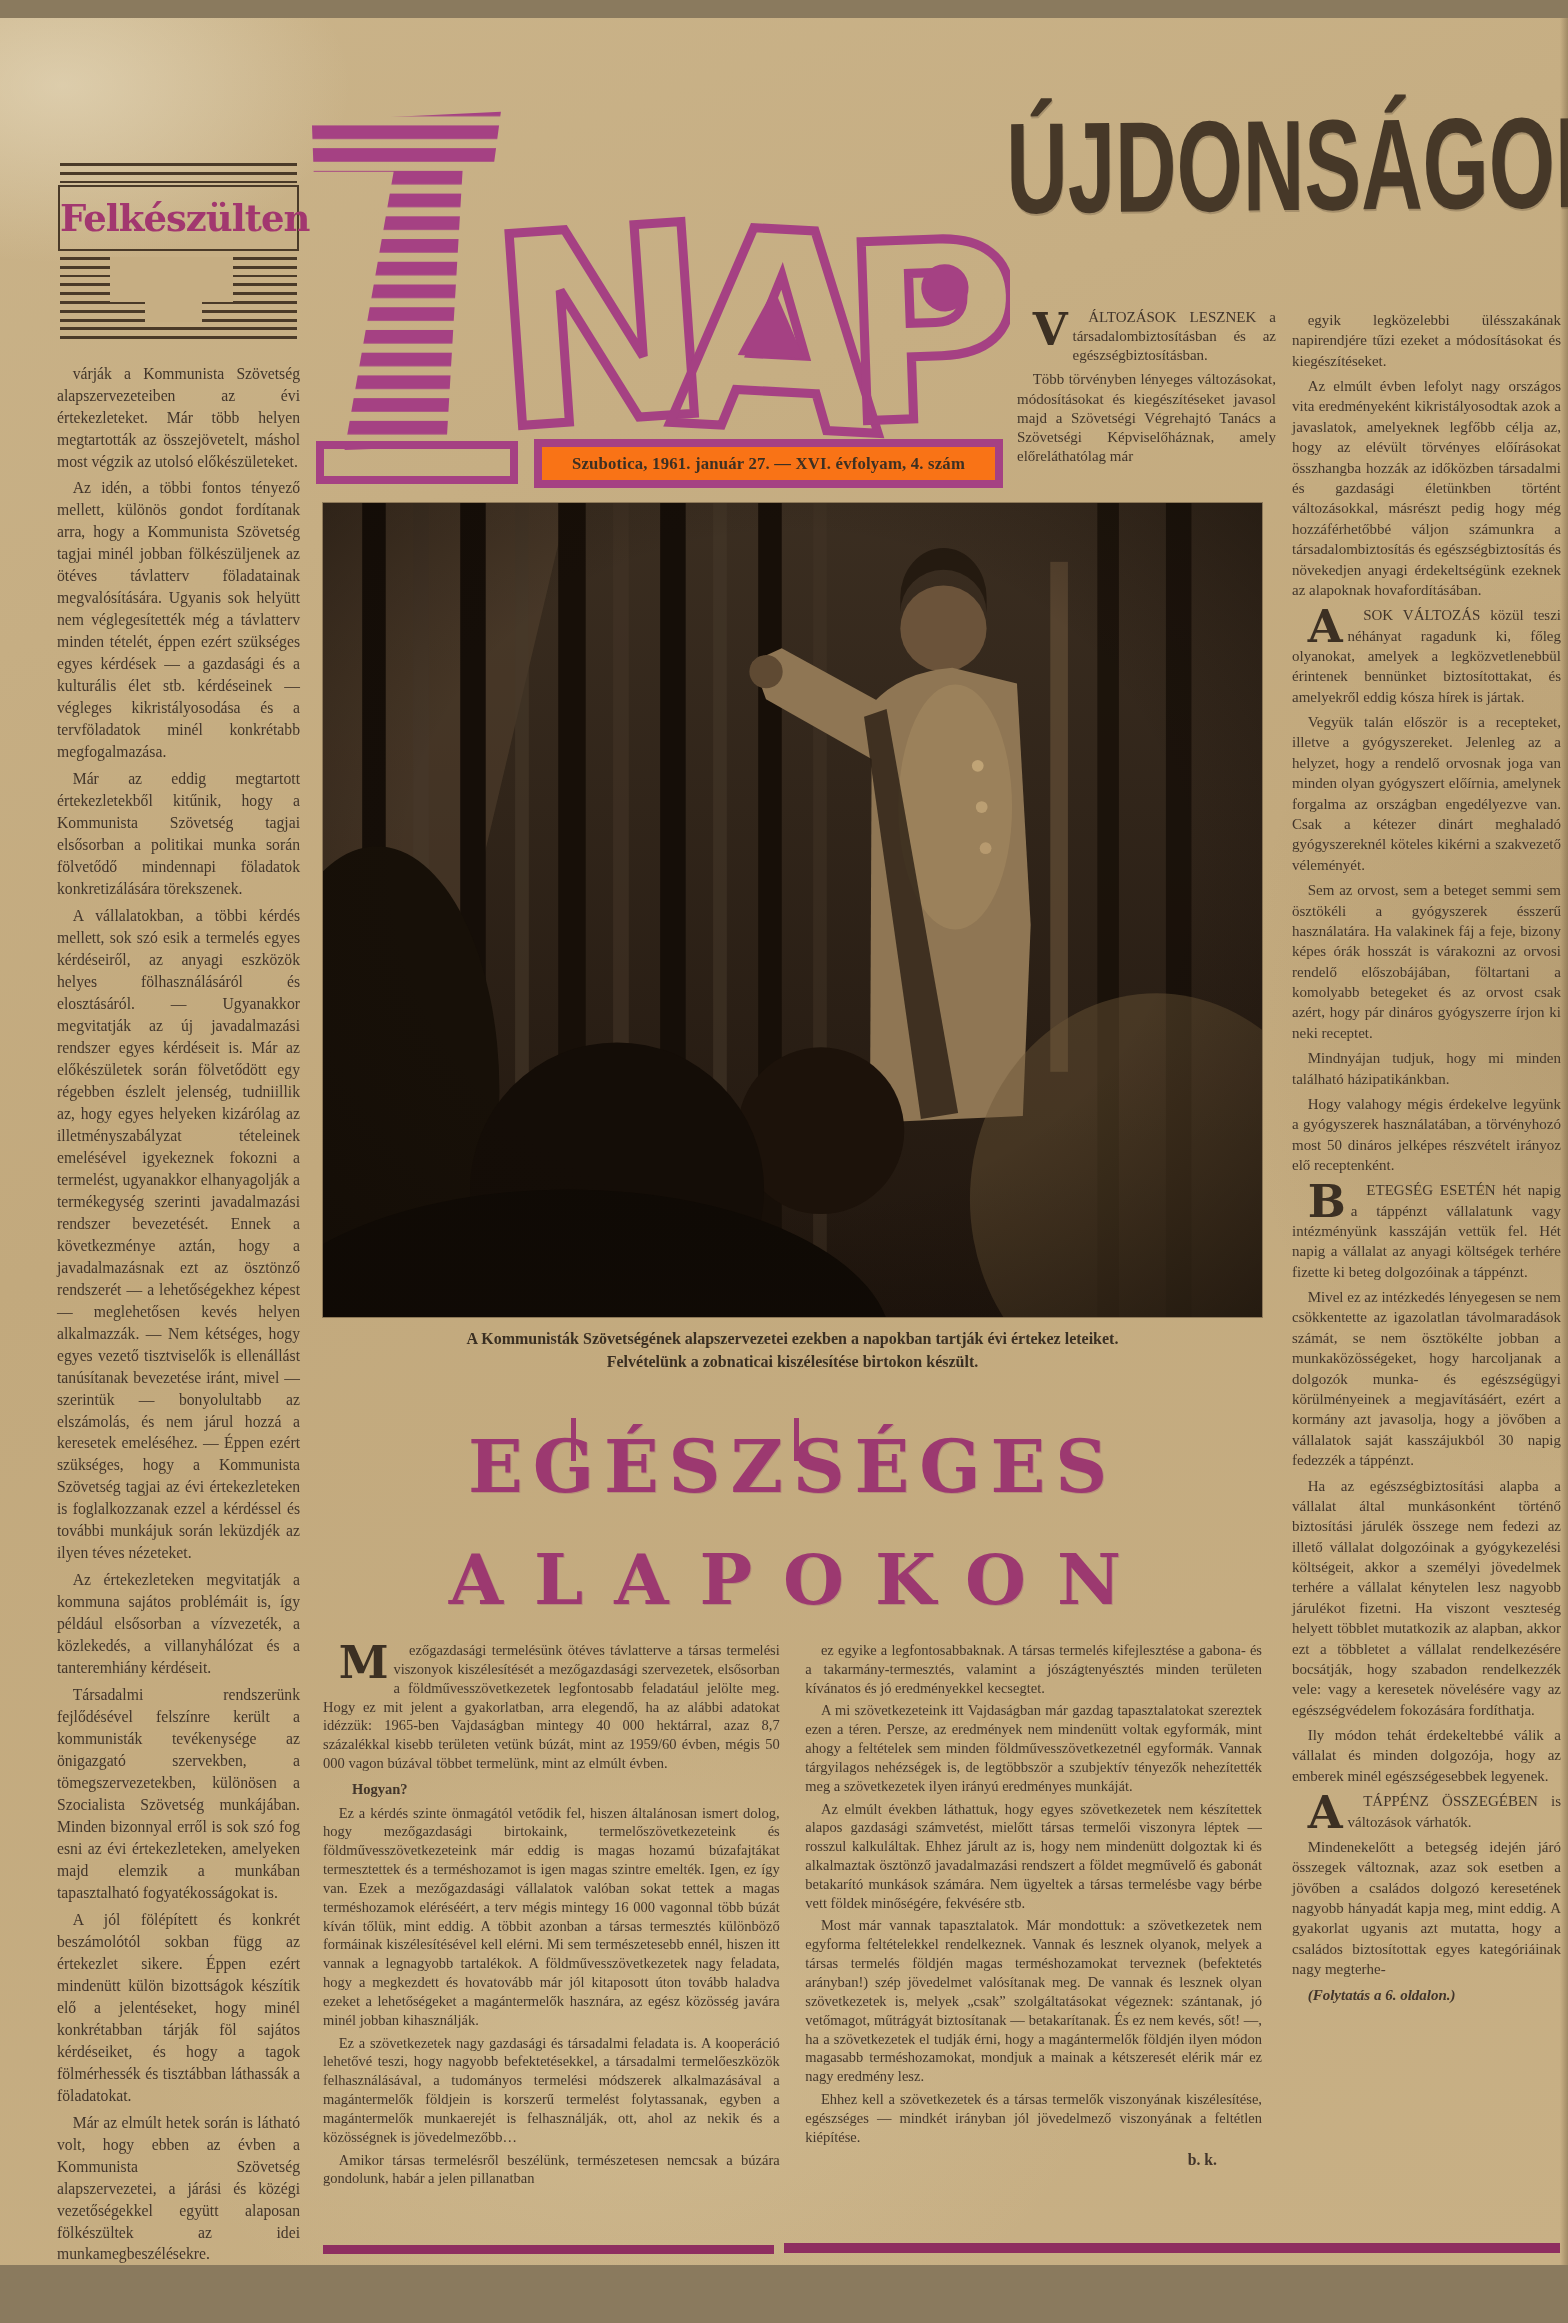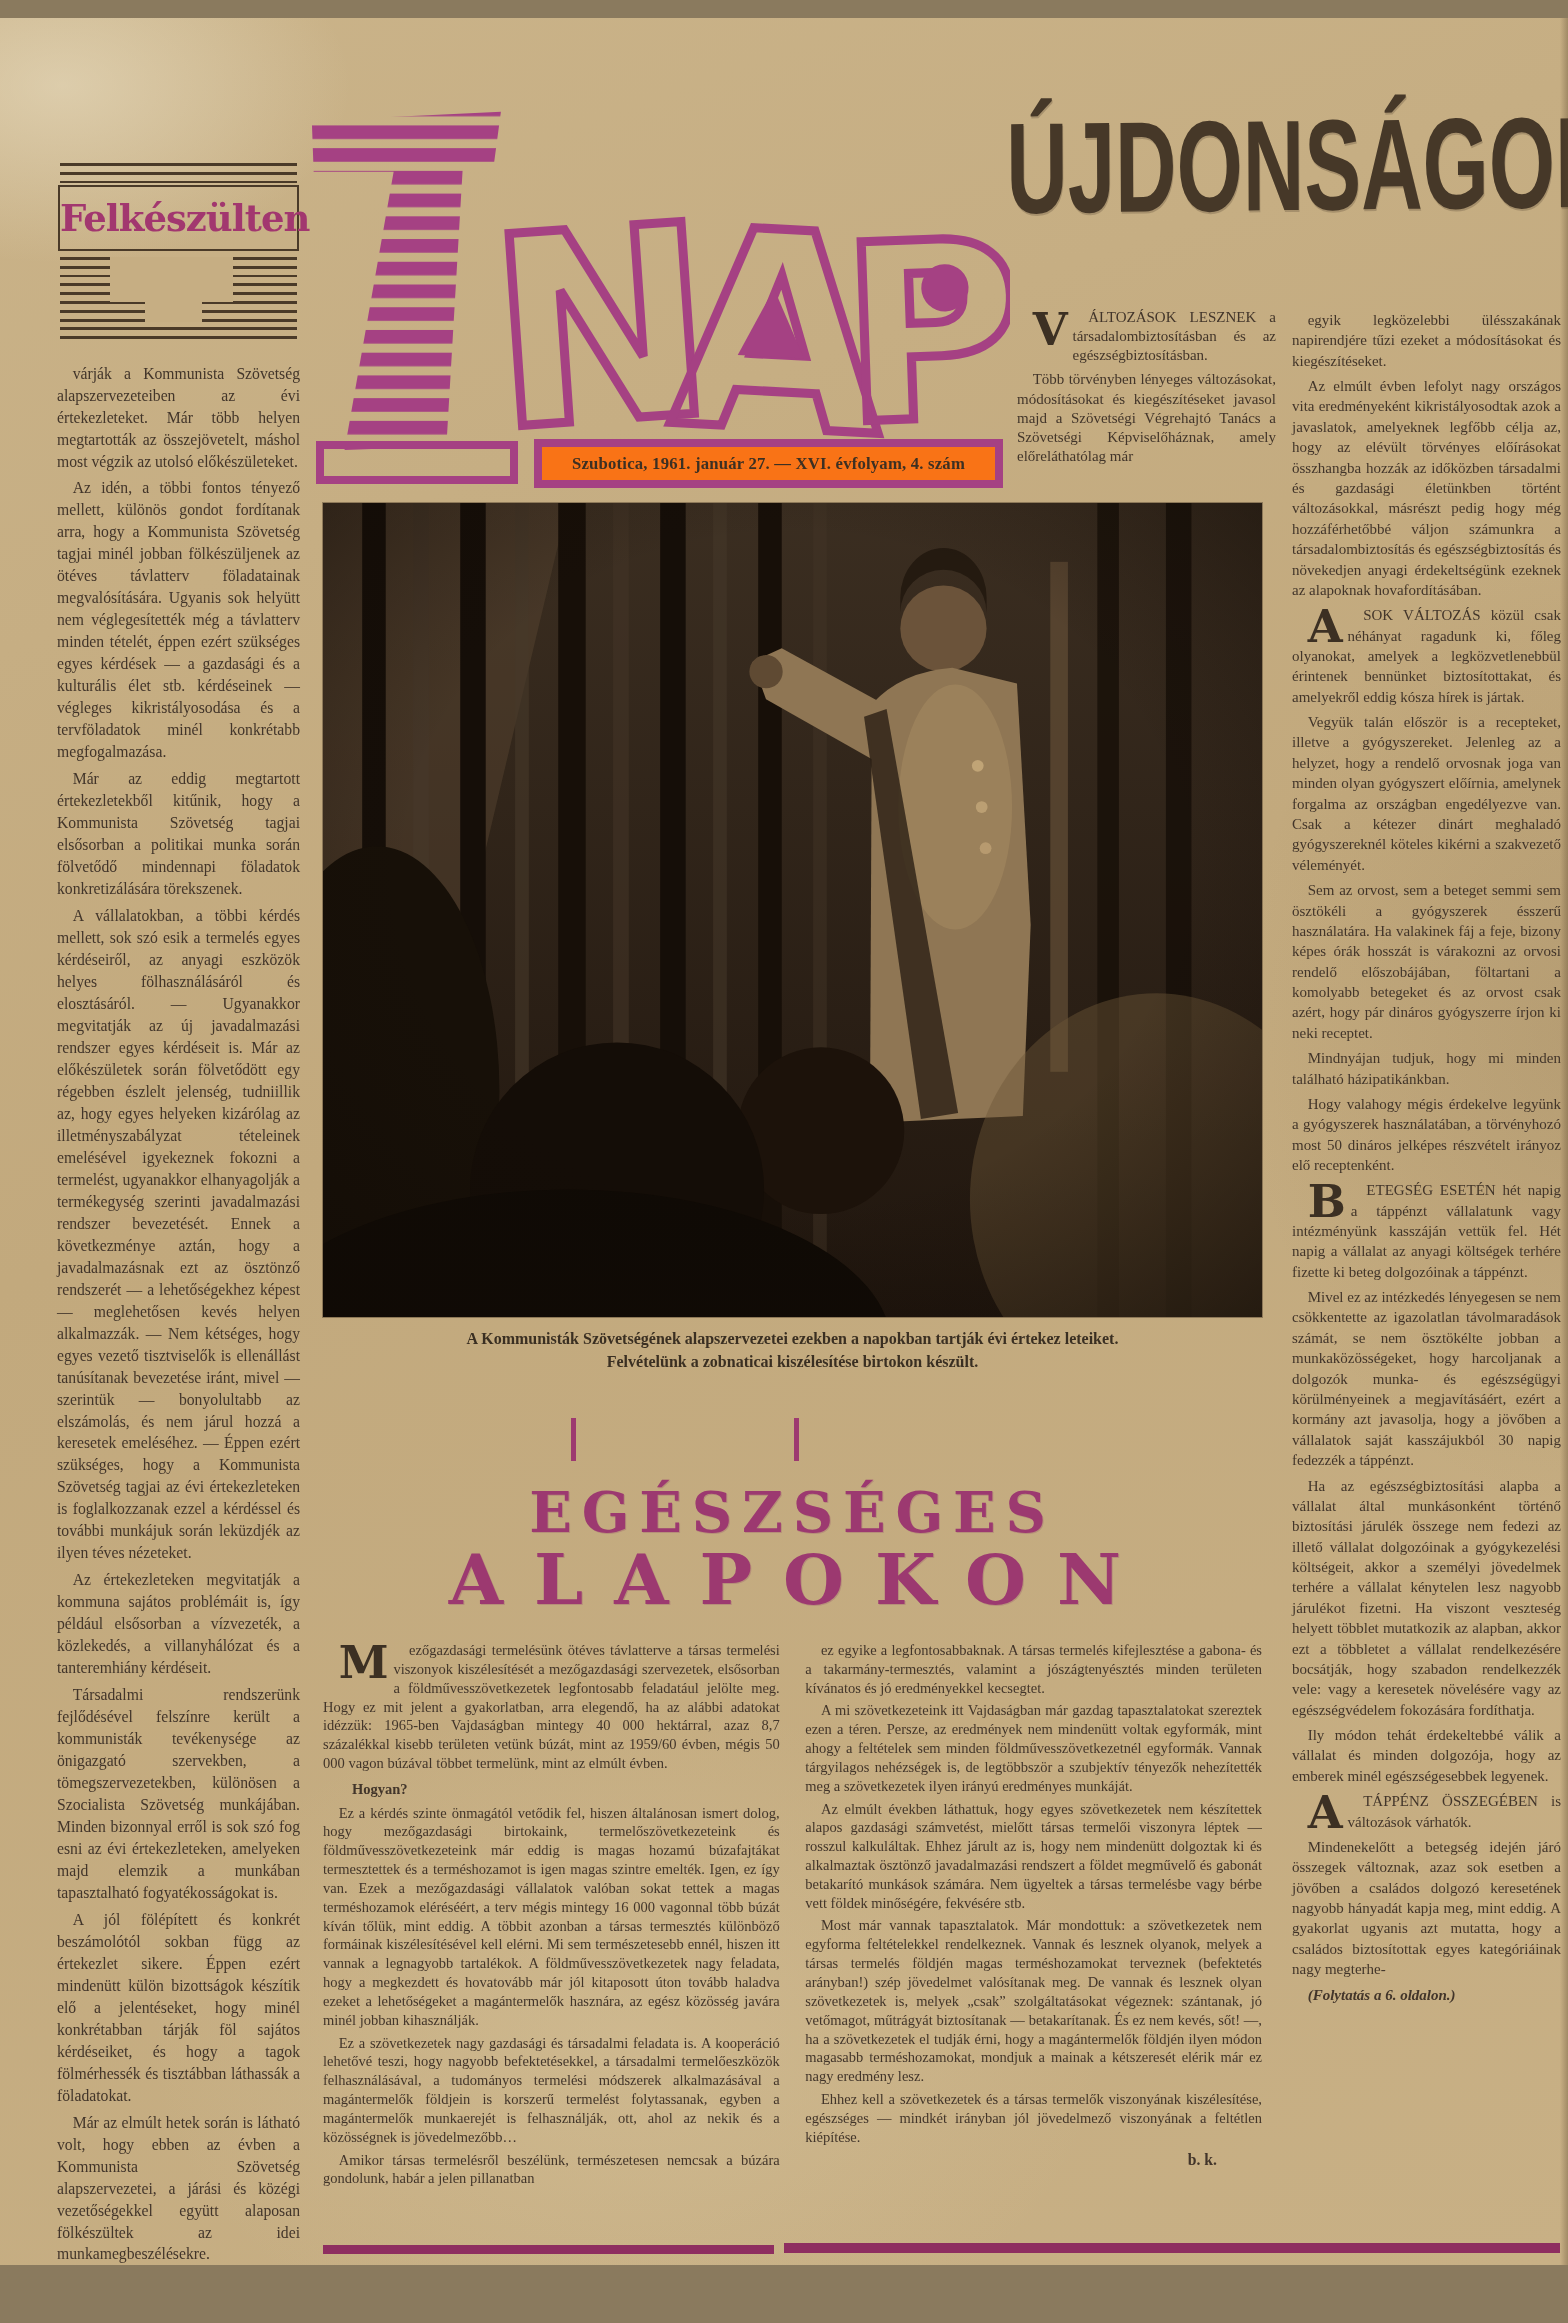--- a/index.html
+++ b/index.html
@@ -47,21 +47,21 @@
   .sidebar{position:absolute;left:1292px;top:292px;width:269px;font-size:15px;line-height:1.36;}
   .dc{float:left;font-family:"DejaVu Serif",serif;font-weight:bold;font-size:45px;line-height:.82;padding:3.9px 4.9px 0 0;color:#3c3023;}
   .continuation{font-weight:bold;font-style:italic;margin-top:5.9px;}
   
   .photo{position:absolute;left:323px;top:485px;width:939px;height:814px;box-shadow:0 0 0 1px rgba(60,45,30,.4);}
   .caption{position:absolute;left:323px;top:1309px;width:939px;text-align:center;font-weight:bold;font-size:16px;line-height:1.45;color:#3a2f22;}
   
   .orn{position:absolute;width:4.9px;height:43px;background:#9d3a70;}
   .headline-1,.headline-2{position:absolute;left:323px;width:939px;text-align:center;color:#9c3970;
     font-family:"DejaVu Serif",serif;font-weight:bold;line-height:1;text-shadow:1px 1px 0 rgba(140,60,100,.25);}
-  .headline-1{top:1466px;font-size:56px;letter-spacing:9.8px;}
+  .headline-1{top:1413px;font-size:72px;letter-spacing:9.8px;}
   .headline-2{top:1527px;font-size:70px;letter-spacing:31px;padding-left:15.7px;box-sizing:border-box;}
   
   .feature-body{position:absolute;left:323px;top:1623px;width:939px;height:598px;display:flex;gap:25.5px;overflow:hidden;
     font-size:14.5px;line-height:1.3;}
   .feature-body .col{width:457px;text-align:justify;}
   .feature-body p{text-indent:15.7px;margin:0 0 3.9px;}
   .subhead{font-weight:bold;text-indent:29px !important;margin:6.9px 0 4.9px !important;}
   .signature{text-align:right;font-weight:bold;padding-right:45px;font-size:15.7px;margin-top:7.8px;}
   
   .rule{position:absolute;top:2227px;height:8.8px;background:#8e2e60;}
@@ -119,21 +119,21 @@
   <div class="ujdonsagok">ÚJDONSÁGOK</div>
 
   <div class="news-intro jt">
     <p class="dcp"><span class="dc">V</span><span>ÁLTOZÁSOK LESZNEK a társadalombiztosításban és az egészségbiztosításban.</span></p>
     <p>Több törvényben lényeges változásokat, módosításokat és kiegészítéseket javasol majd a Szövetségi Végrehajtó Tanács a Szövetségi Képviselőháznak, amely előreláthatólag már</p>
   </div>
 
   <div class="sidebar jt">
     <p>egyik legközelebbi ülésszakának napirendjére tűzi ezeket a módosításokat és kiegészítéseket.</p>
     <p>Az elmúlt évben lefolyt nagy országos vita eredményeként kikristályosodtak azok a javaslatok, amelyeknek legfőbb célja az, hogy az elévült törvényes előírásokat összhangba hozzák az időközben társadalmi és gazdasági életünkben történt változásokkal, másrészt pedig hogy még hozzáférhetőbbé váljon számunkra a társadalombiztosítás és egészségbiztosítás és növekedjen anyagi érdekeltségünk ezeknek az alapoknak hovafordításában.</p>
-    <p class="dcp"><span class="dc">A</span><span>SOK VÁLTOZÁS közül csak néhányat ragadunk ki, főleg olyanokat, amelyek a legközvetlenebbül érintenek bennünket biztosítottakat, és amelyekről eddig kósza hírek is jártak.</span></p>
+    <p class="dcp"><span class="dc">A</span><span>SOK VÁLTOZÁS közül teszi néhányat ragadunk ki, főleg olyanokat, amelyek a legközvetlenebbül érintenek bennünket biztosítottakat, és amelyekről eddig kósza hírek is jártak.</span></p>
     <p>Vegyük talán először is a recepteket, illetve a gyógyszereket. Jelenleg az a helyzet, hogy a rendelő orvosnak joga van minden olyan gyógyszert előírnia, amelynek forgalma az országban engedélyezve van. Csak a kétezer dinárt meghaladó gyógyszereknél köteles kikérni a szakvezető véleményét.</p>
     <p>Sem az orvost, sem a beteget semmi sem ösztökéli a gyógyszerek ésszerű használatára. Ha valakinek fáj a feje, bizony képes órák hosszát is várakozni az orvosi rendelő előszobájában, föltartani a komolyabb betegeket és az orvost csak azért, hogy pár dináros gyógyszerre írjon ki neki receptet.</p>
     <p>Mindnyájan tudjuk, hogy mi minden található házipatikánkban.</p>
     <p>Hogy valahogy mégis érdekelve legyünk a gyógyszerek használatában, a törvényhozó most 50 dináros jelképes részvételt irányoz elő receptenként.</p>
     <p class="dcp"><span class="dc">B</span><span>ETEGSÉG ESETÉN hét napig a táppénzt vállalatunk vagy intézményünk kasszáján vettük fel. Hét napig a vállalat az anyagi költségek terhére fizette ki beteg dolgozóinak a táppénzt.</span></p>
     <p>Mivel ez az intézkedés lényegesen se nem csökkentette az igazolatlan távolmaradások számát, se nem ösztökélte jobban a munkaközösségeket, hogy harcoljanak a dolgozók munka- és egészségügyi körülményeinek a megjavításáért, ezért a kormány azt javasolja, hogy a jövőben a vállalatok saját kasszájukból 30 napig fedezzék a táppénzt.</p>
     <p>Ha az egészségbiztosítási alapba a vállalat által munkásonként történő biztosítási járulék összege nem fedezi az illető vállalat dolgozóinak a gyógykezelési költségeit, akkor a személyi jövedelmek terhére a vállalat kénytelen lesz nagyobb járulékot fizetni. Ha viszont veszteség helyett többlet mutatkozik az alapban, akkor ezt a többletet a vállalat rendelkezésére bocsátják, hogy szabadon rendelkezzék vele: vagy a keresetek növelésére vagy az egészségvédelem fokozására fordíthatja.</p>
     <p>Ily módon tehát érdekeltebbé válik a vállalat és minden dolgozója, hogy az emberek minél egészségesebbek legyenek.</p>
     <p class="dcp"><span class="dc">A</span><span>TÁPPÉNZ ÖSSZEGÉBEN is változások várhatók.</span></p>
     <p>Mindenekelőtt a betegség idején járó összegek változnak, azaz sok esetben a jövőben a családos dolgozó keresetének nagyobb hányadát kapja meg, mint eddig. A gyakorlat ugyanis azt mutatta, hogy a családos biztosítottak egyes kategóriáinak nagy megterhe-</p>

